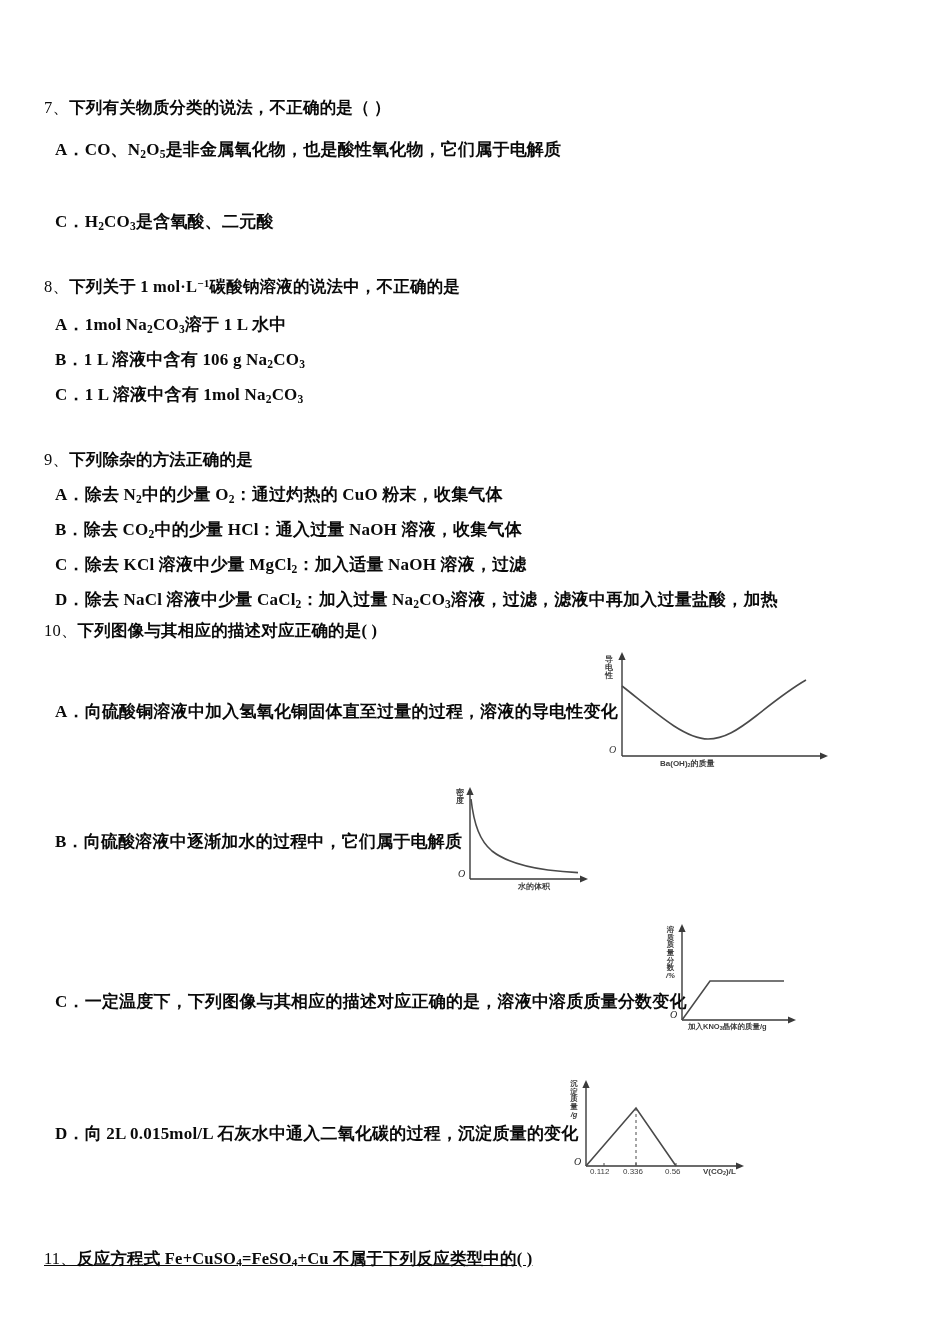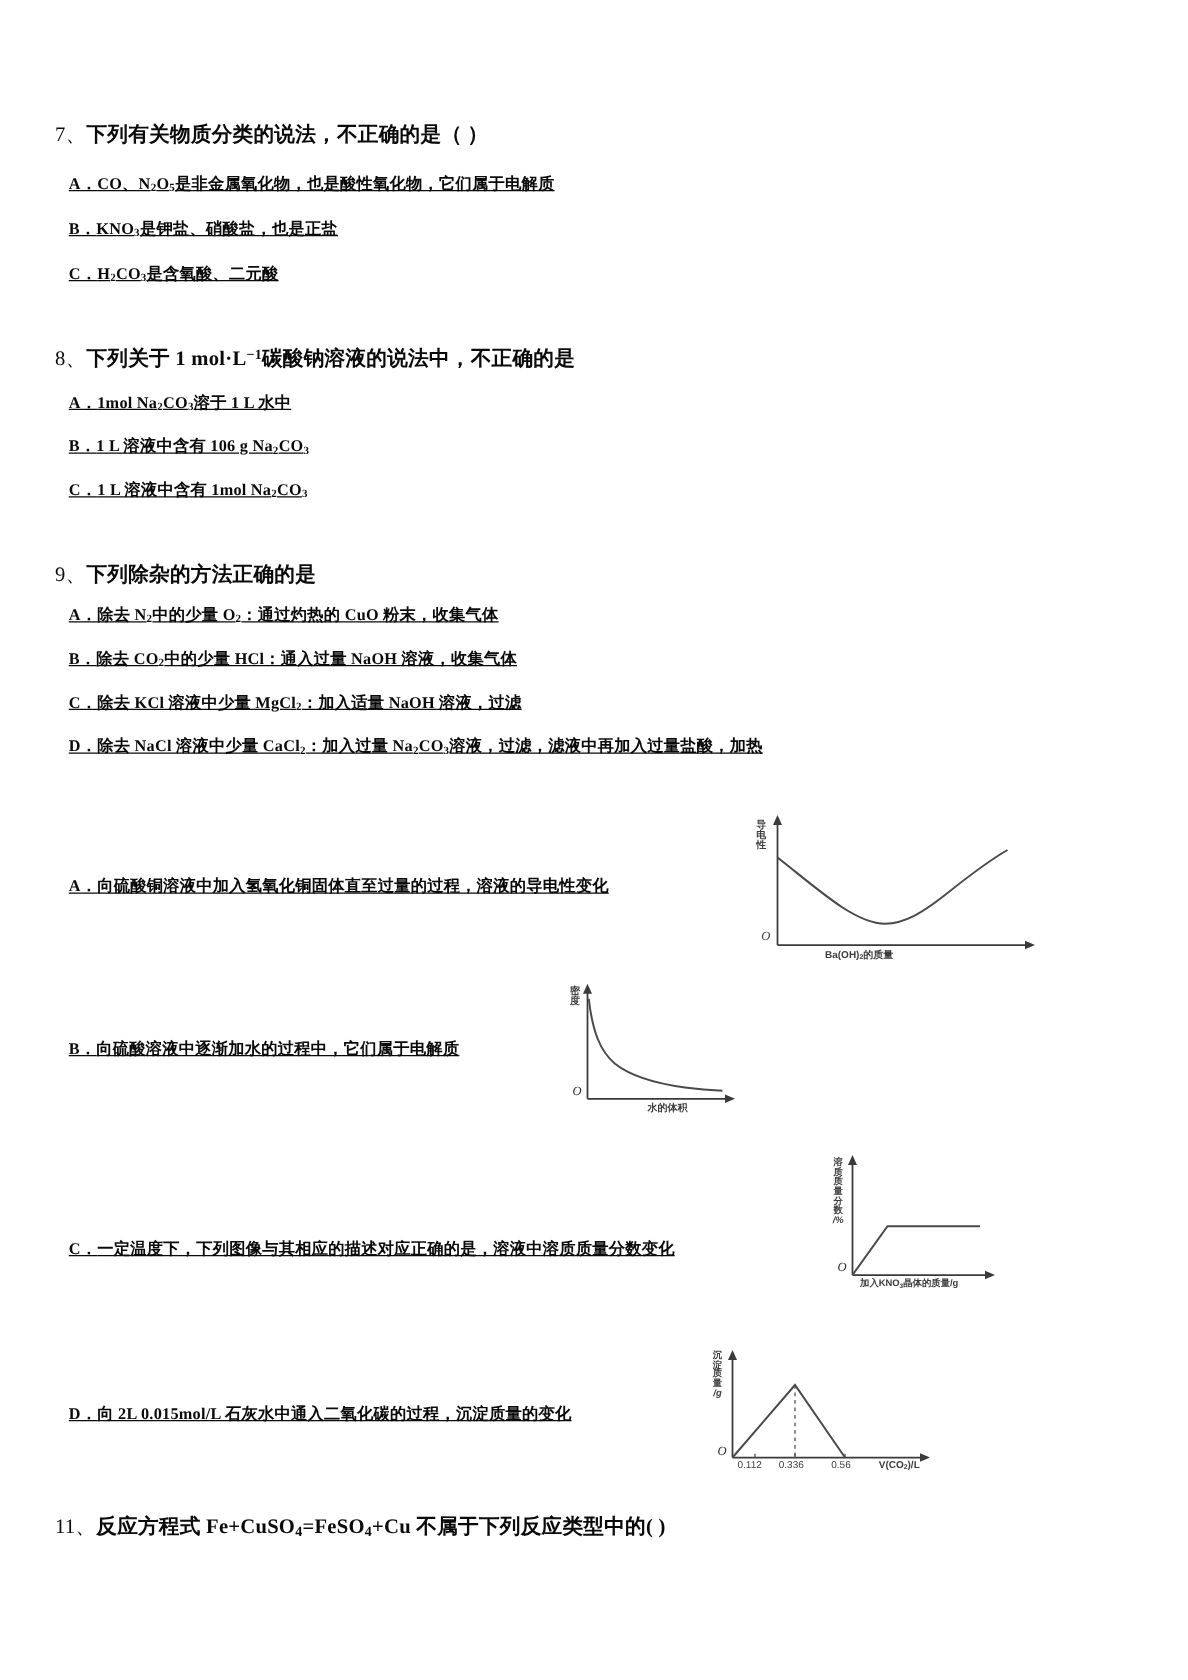--- a/index.html
+++ b/index.html
@@ -28,22 +28,21 @@
     letter-spacing: 0.2px;
   }
   .q-stem {
     font-size: 16.5px;
   }
   .q-num {
     font-weight: normal;
     font-family: "Liberation Serif", serif;
   }
   .opt {
-    font-size: 13px;
-    text-decoration: underline;
+    font-size: 17px;
   }
   .opt .lbl {
     font-family: "Liberation Serif", serif;
     font-weight: bold;
   }
   sub {
     font-size: 0.68em;
     vertical-align: -0.22em;
   }
   sup {
@@ -91,23 +90,20 @@
 
 <div class="page">
 
   <div class="q-stem" style="left:44px; top:97px;">
     <span class="q-num">7、</span><span>下列有关物质分类的说法，不正确的是（    ）</span>
   </div>
 
   <div class="opt" style="left:55px; top:138px;">
     <span class="lbl">A．</span><span>CO、N<sub>2</sub>O<sub>5</sub>是非金属氧化物，也是酸性氧化物，它们属于电解质</span>
   </div>
-  <div class="opt" style="left:55px; top:174px;">
-    <span class="lbl">B．</span><span>KNO<sub>3</sub>是钾盐、硝酸盐，也是正盐</span>
-  </div>
   <div class="opt" style="left:55px; top:210px;">
     <span class="lbl">C．</span><span>H<sub>2</sub>CO<sub>3</sub>是含氧酸、二元酸</span>
   </div>
 
   <div class="q-stem" style="left:44px; top:276px;">
     <span class="q-num">8、</span><span>下列关于 1 mol·L<sup>−1</sup>碳酸钠溶液的说法中，不正确的是</span>
   </div>
 
   <div class="opt" style="left:55px; top:313px;">
     <span class="lbl">A．</span><span>1mol Na<sub>2</sub>CO<sub>3</sub>溶于 1 L 水中</span>
@@ -129,20 +125,23 @@
   <div class="opt" style="left:55px; top:518px;">
     <span class="lbl">B．</span><span>除去 CO<sub>2</sub>中的少量 HCl：通入过量 NaOH 溶液，收集气体</span>
   </div>
   <div class="opt" style="left:55px; top:553px;">
     <span class="lbl">C．</span><span>除去 KCl 溶液中少量 MgCl<sub>2</sub>：加入适量 NaOH 溶液，过滤</span>
   </div>
   <div class="opt" style="left:55px; top:588px;">
     <span class="lbl">D．</span><span>除去 NaCl 溶液中少量 CaCl<sub>2</sub>：加入过量 Na<sub>2</sub>CO<sub>3</sub>溶液，过滤，滤液中再加入过量盐酸，加热</span>
   </div>
 
+  <div class="q-stem" style="left:44px; top:620px;">
+    <span class="q-num">10、</span><span>下列图像与其相应的描述对应正确的是(    )</span>
+  </div>
 
   <div class="opt" style="left:55px; top:700px;">
     <span class="lbl">A．</span><span>向硫酸铜溶液中加入氢氧化铜固体直至过量的过程，溶液的导电性变化</span>
   </div>
 
   <div class="figure" style="left:600px; top:648px; width:250px; height:125px;">
     <svg width="250" height="125" viewBox="0 0 250 125">
 
       <line x1="22" y1="108" x2="22" y2="10" stroke="#3a3a3a" stroke-width="1.4"></line>
       <polygon points="22,4 18.4,12 25.6,12" fill="#3a3a3a"></polygon>
@@ -234,17 +233,17 @@
       <span>量</span>
       <span style="font-style:italic;">/g</span>
     </div>
     <div class="ticknum" style="left:30px; top:89px; font-size:8px;">0.112</div>
     <div class="ticknum" style="left:63px; top:89px; font-size:8px;">0.336</div>
     <div class="ticknum" style="left:105px; top:89px; font-size:8px;">0.56</div>
     <div class="hlabel" style="left:143px; top:89px; font-size:8px;">V(CO<sub>2</sub>)/L</div>
     <div class="origin" style="position:absolute; left:14px; top:78px; font-size:10px; font-style:italic; font-family:'Liberation Serif',serif; color:#2a2a2a;">O</div>
   </div>
 
-  <div class="q-stem" style="left:44px; top:1210px;">
+  <div class="q-stem" style="left:44px; top:1248px;text-decoration:underline;">
     <span class="q-num">11、</span><span>反应方程式 Fe+CuSO<sub>4</sub>=FeSO<sub>4</sub>+Cu 不属于下列反应类型中的(    )</span>
   </div>
 
 </div>
 
 </body></html>

